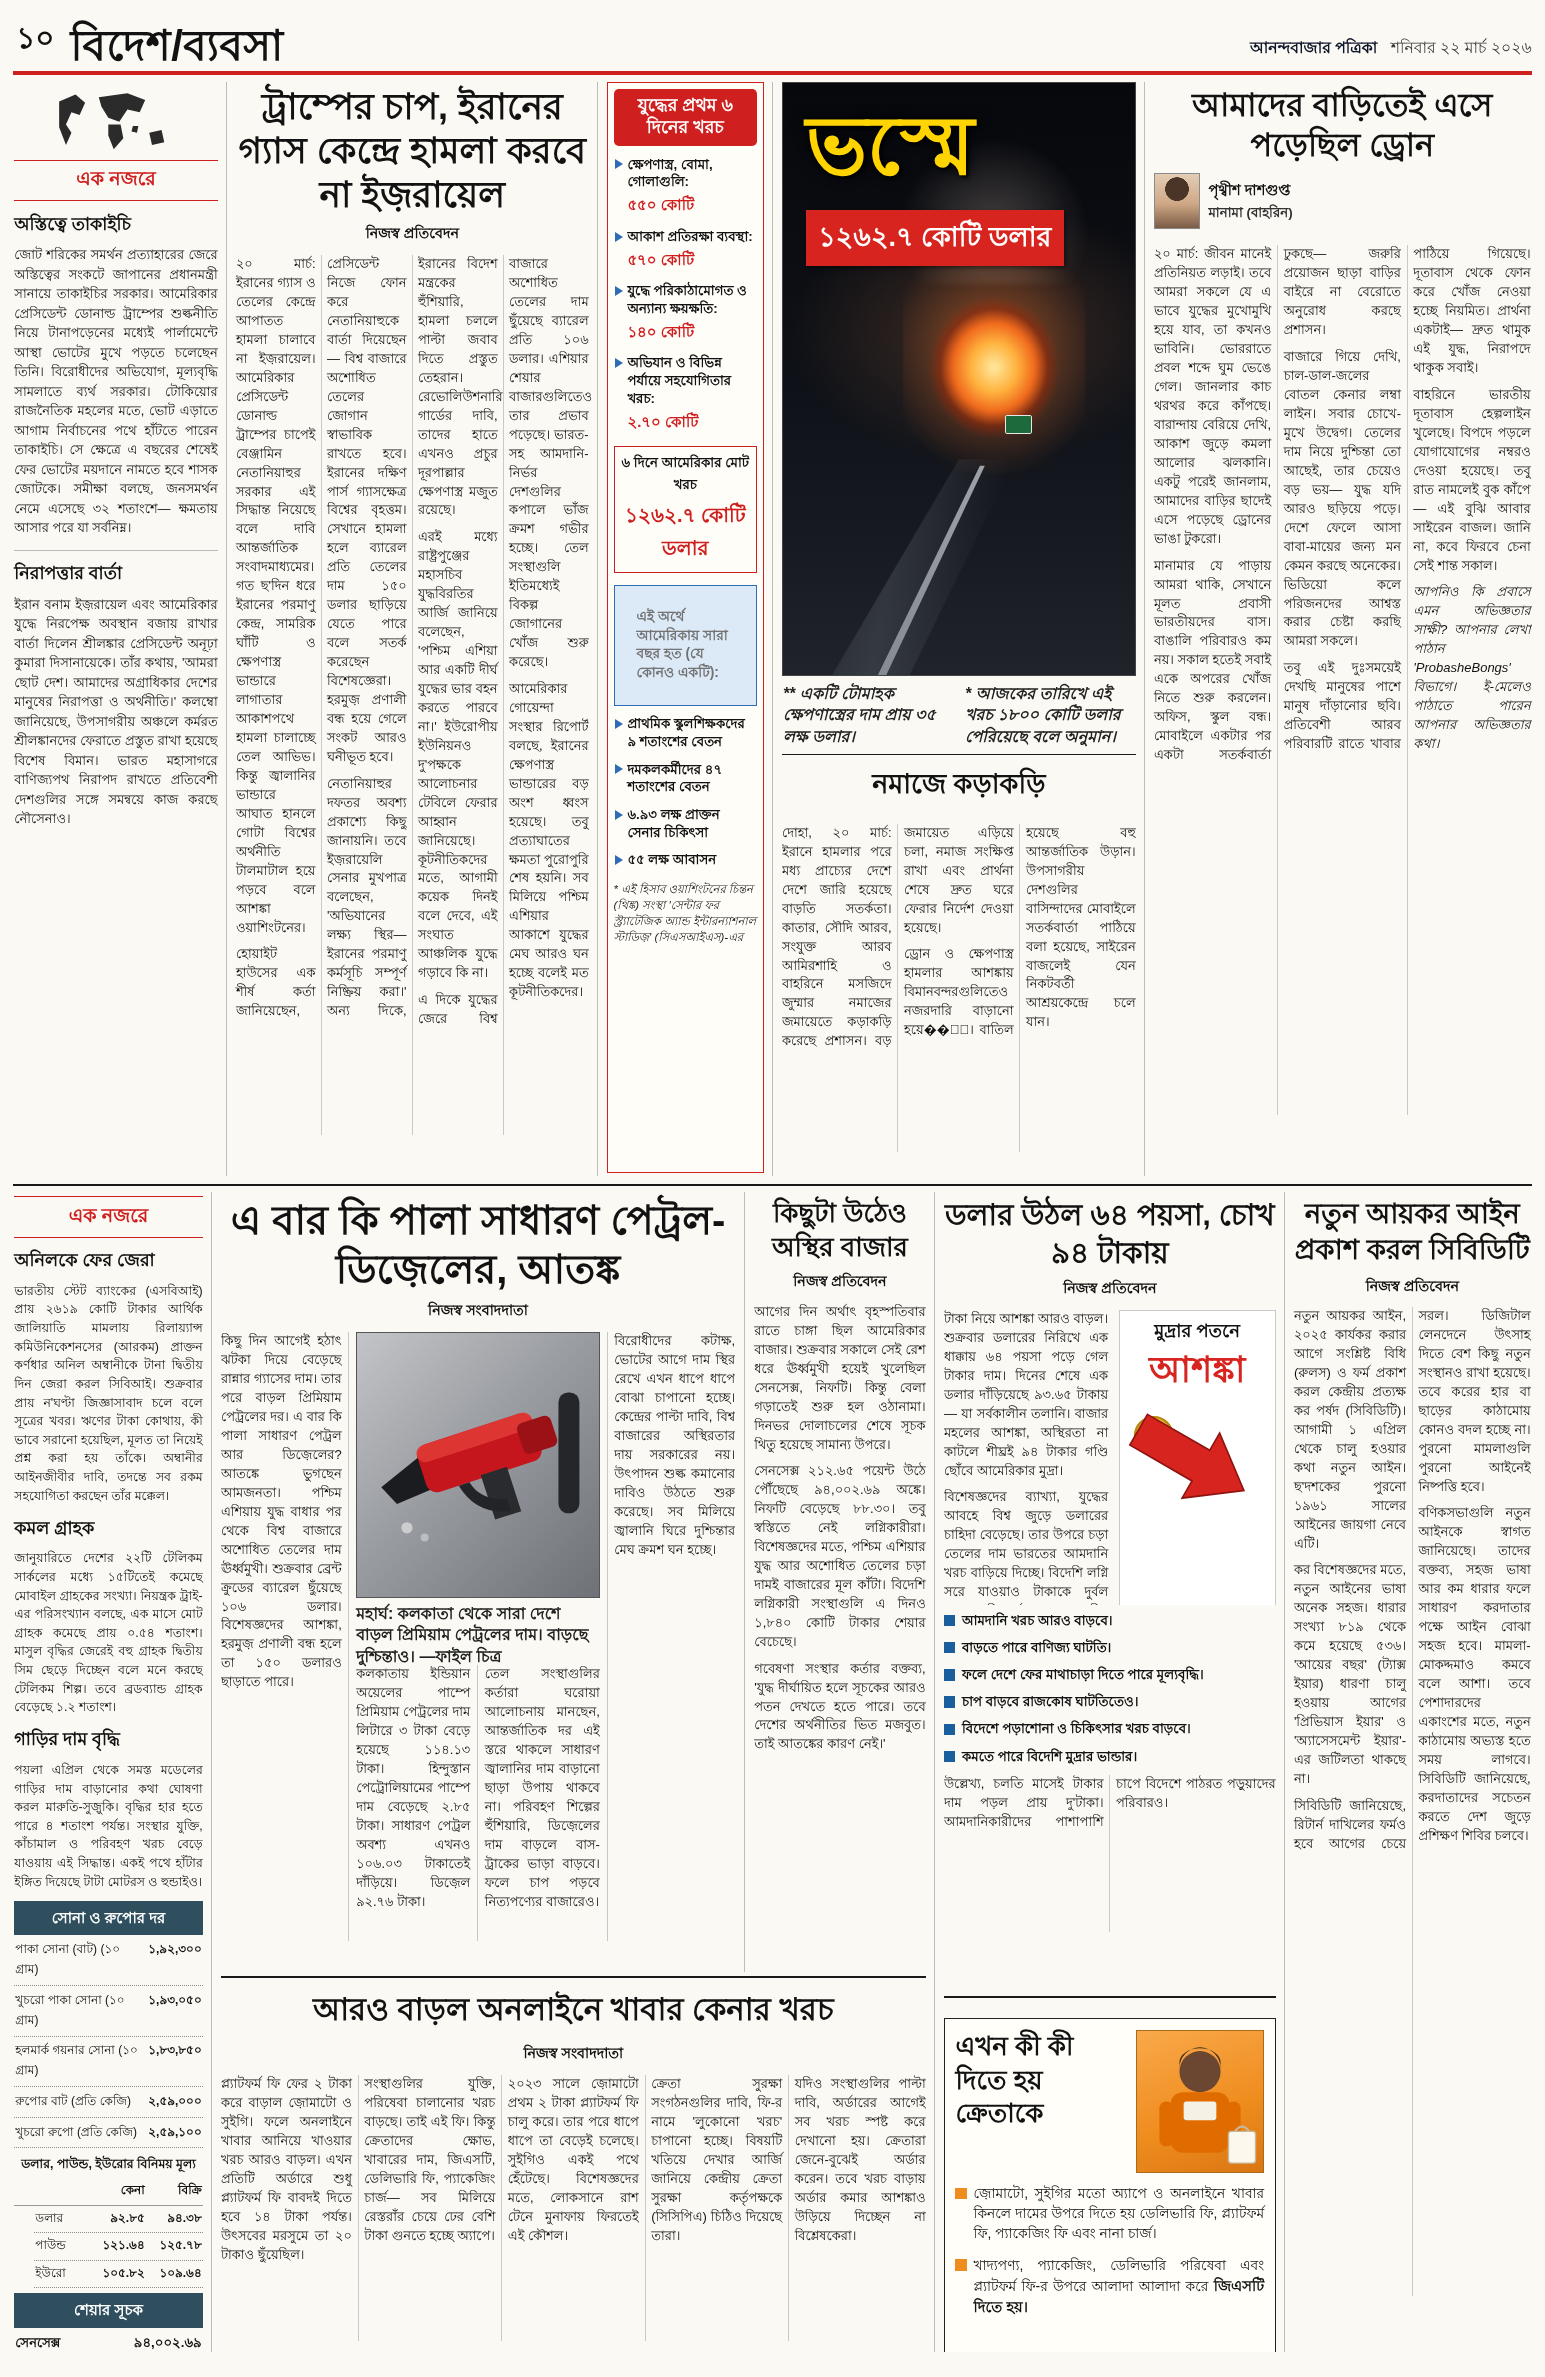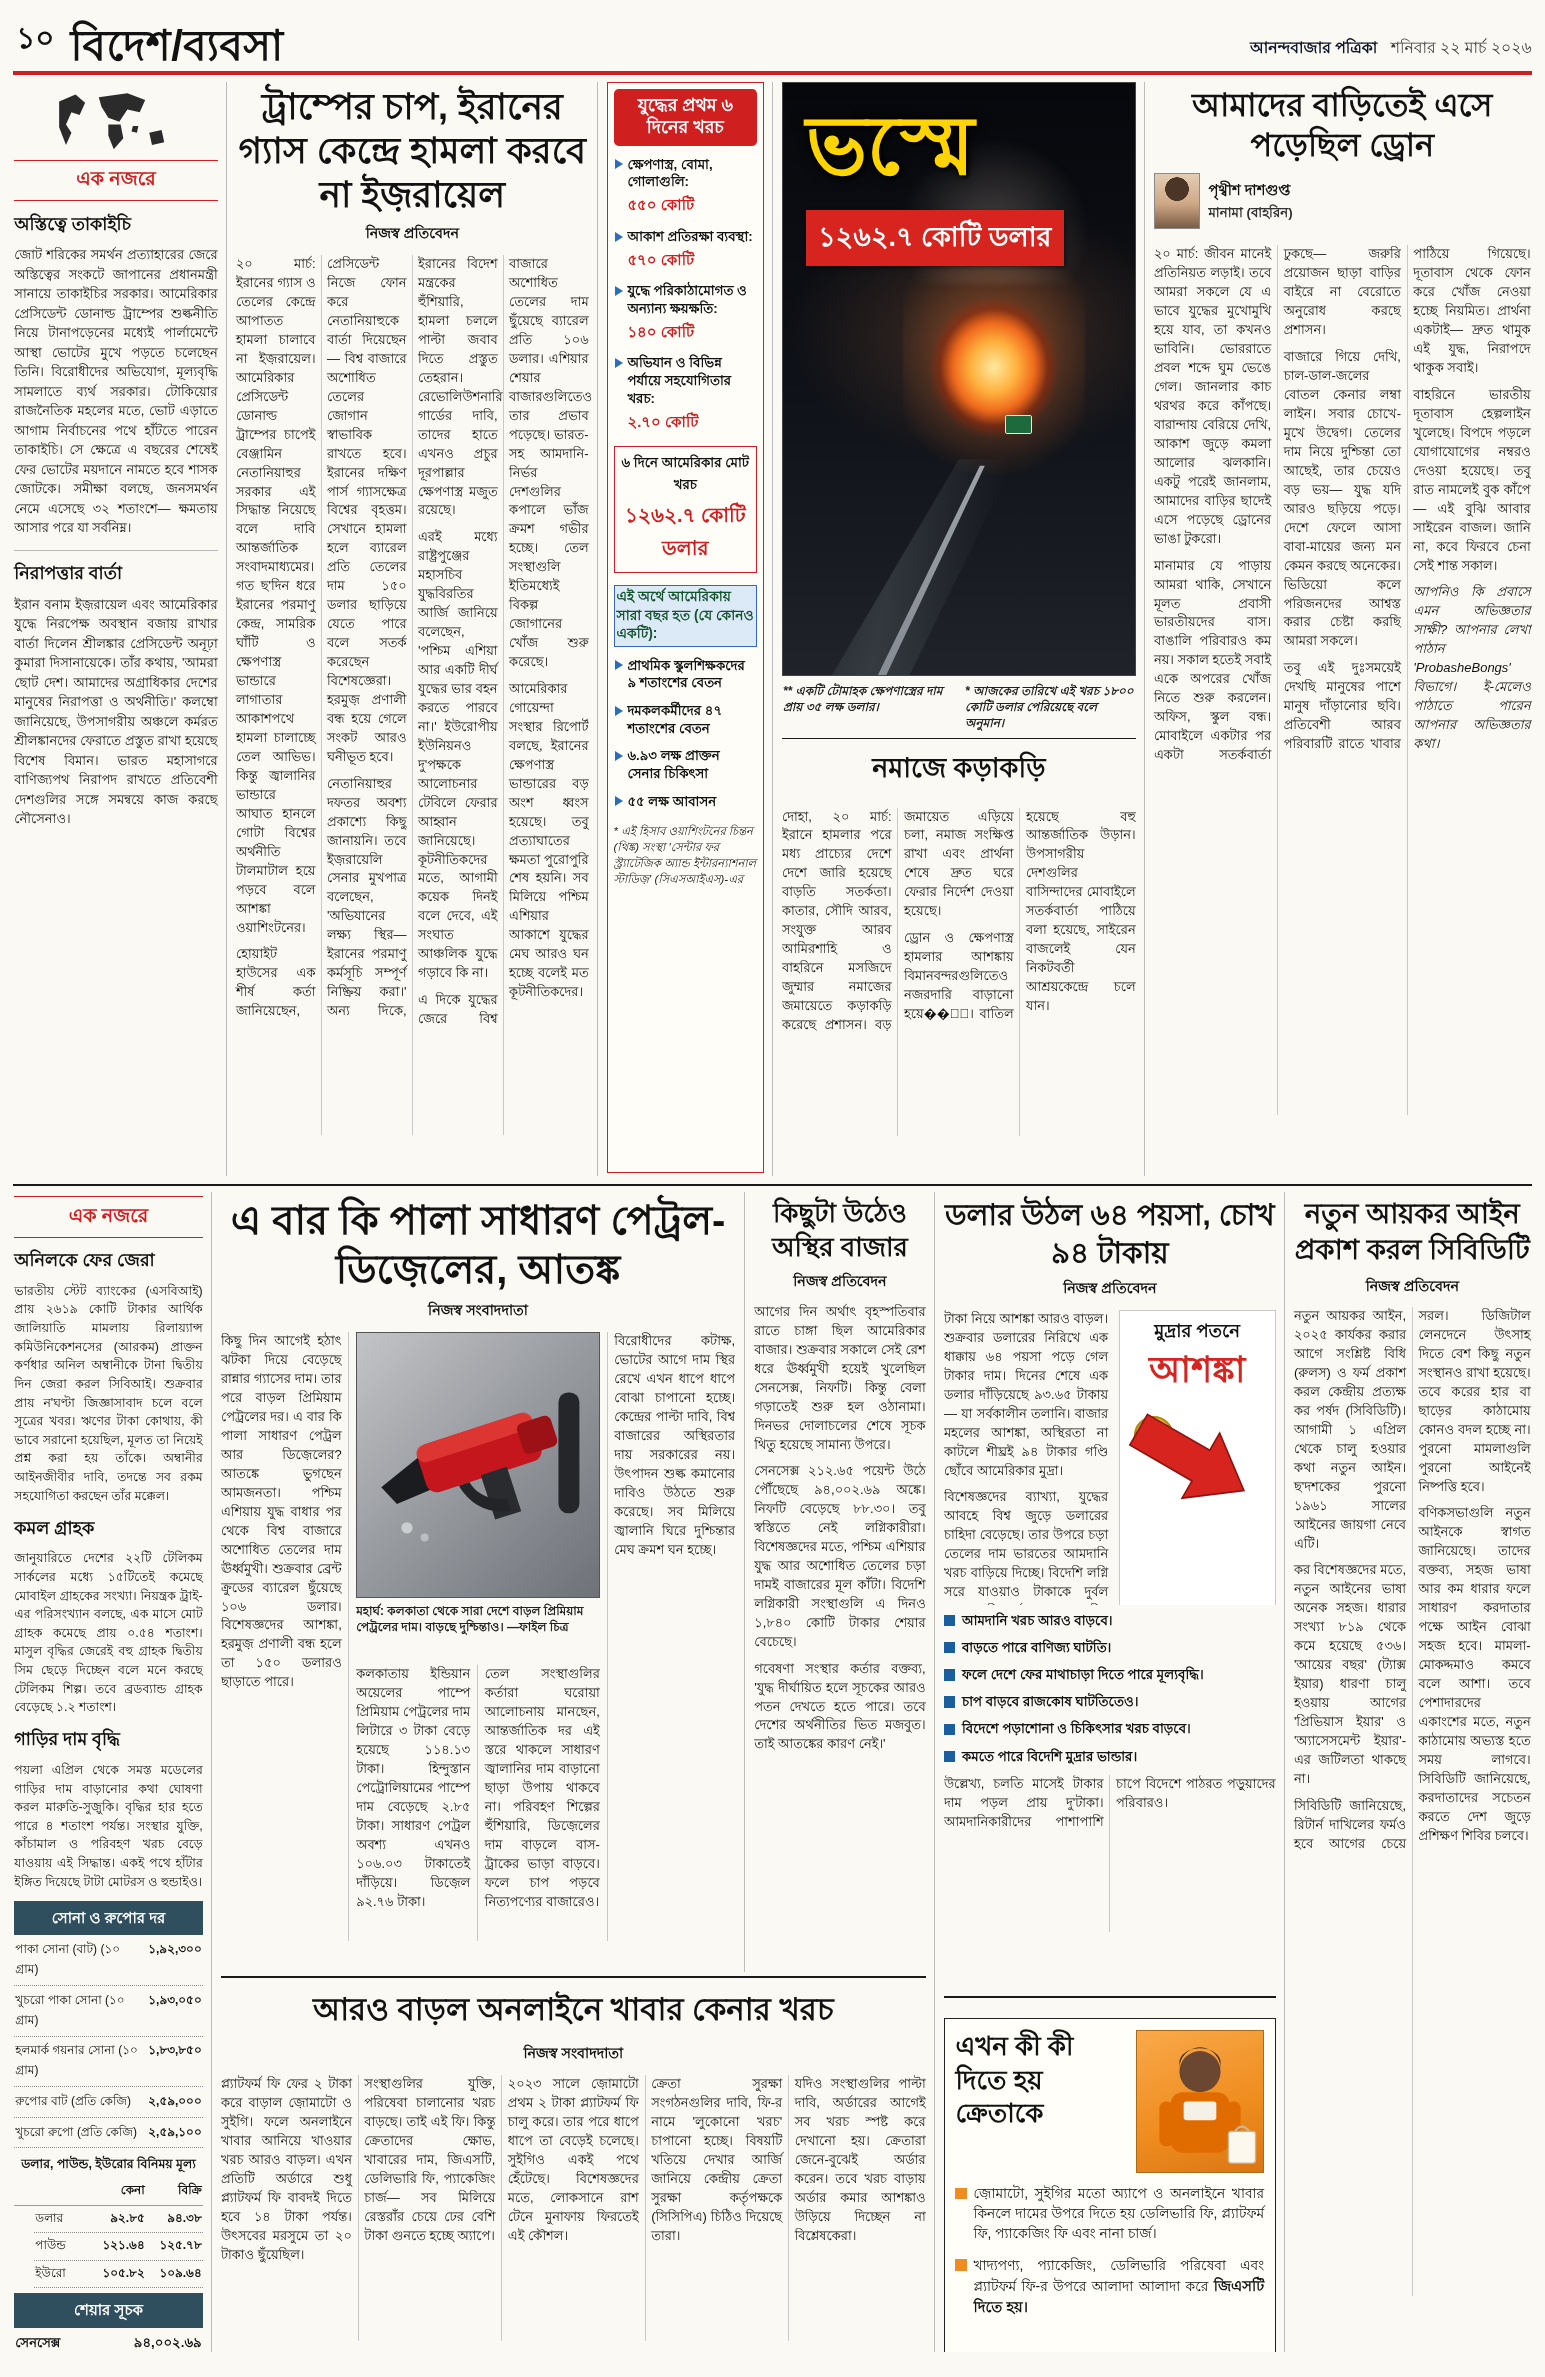--- a/index.html
+++ b/index.html
@@ -19,21 +19,21 @@
   .red-rule { border-top:4.3px solid #cf1f1f; margin-top:4.8px; }
 
   
   .byline { text-align:center; font-weight:bold; font-size:14.3px; margin:5.7px 0 8.6px; }
   .body { font-size:13px; line-height:1.46; text-align:justify; }
   .body p { margin-bottom:7.6px; }
   .cols2 { column-count:2; column-gap:12.4px; column-rule:0.5px solid #c9c9c9; }
   .cols3 { column-count:3; column-gap:12.4px; column-rule:0.5px solid #c9c9c9;margin-top:16px; }
   .cols4 { column-count:4; column-gap:11.4px; column-rule:0.5px solid #c9c9c9; }
   .cols5 { column-count:5; column-gap:12.4px; column-rule:0.5px solid #c9c9c9; }
-  .cap { font-size:12px; font-weight:bold; color:#222; line-height:1.35; }
+  .cap { font-size:16px; font-weight:bold; color:#222; line-height:1.35; }
 
   
   .top-half { display:grid; grid-template-columns:214px 371px 175px 372px 1fr; height:1094px; margin-top:6.7px; }
   .vcol { padding:0 8.6px; border-right:0.5px solid #bdbdbd; overflow:hidden; }
   .top-half .vcol:first-child, .bottom-half .vcol:first-child { padding-left:1px; }
   .top-half .vcol:last-child, .bottom-half .vcol:last-child { border-right:none; padding-right:1px; }
 
   
   .worldmap { width:143px; height:71px; display:block; margin:2.9px auto 1px; }
   .glance-label { color:#cf1f1f; font-size:19px; font-weight:bold; text-align:center;
@@ -51,22 +51,22 @@
   .cb-title { background:#cf1f1f; color:#fff; text-align:center; font-weight:bold;
     font-size:17.6px; line-height:1.25; padding:6.7px 2.9px; border-radius:4.8px; }
   .ci { display:flex; align-items:flex-start; margin:9.5px 1px 0; }
   .tri { width:0; height:0; border-left:8.6px solid #2d6db5; border-top:5.2px solid transparent;
     border-bottom:5.2px solid transparent; margin:3.8px 4.8px 0 0; flex:none; }
   .ci-label { font-size:13.3px; font-weight:bold; line-height:1.35; }
   .ci-value { font-size:15px; font-weight:bold; color:#cf1f1f; margin-top:1.9px; }
   .cb-total { border:1.4px solid #cf1f1f; margin:11.4px 0 0; padding:5.7px; text-align:center; }
   .ct-label { font-size:13.3px; font-weight:bold; }
   .ct-value { font-size:20px; font-weight:bold; color:#cf1f1f; margin-top:2.9px; }
-  .cb-sub-title { background:#dce9f7; border:1px solid #2d6db5; color:#14532d; font-weight:bold;
-    font-size:13.8px; line-height:1.35; padding:2px; margin:12.4px 0 1.9px; }
+  .cb-sub-title { background:#dce9f7; border:1px solid #2d6db5; color:#737373; font-weight:bold;
+    font-size:13.8px; line-height:1.35; padding:22px; margin:12.4px 0 1.9px; }
   .cb-foot { font-size:11.4px; font-style:italic; line-height:1.4; margin-top:13.3px; color:#222; }
 
   
   .fire { position:relative; height:594px; overflow:hidden; border:0.5px solid #444;
     background:
       radial-gradient(ellipse 266px 171px at 58% 42%, rgba(90,60,45,.65), transparent 75%),
       linear-gradient(180deg,#07080c 0%,#0e1117 50%,#171a20 78%,#20242a 100%); }
   .glow { position:absolute; left:34%; top:26%; width:52%; height:40%;
     background:
       radial-gradient(ellipse 36% 30% at 50% 55%, #ffe9a0 0%, #ffb23e 35%, #f06a1d 62%, rgba(150,40,10,.55) 82%, transparent 100%),

